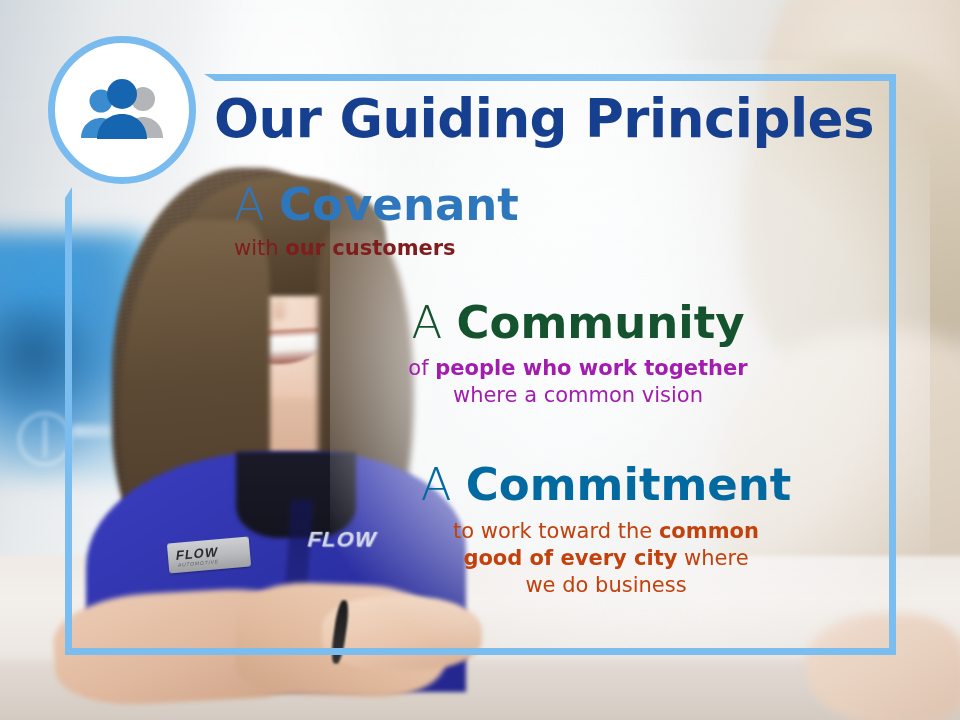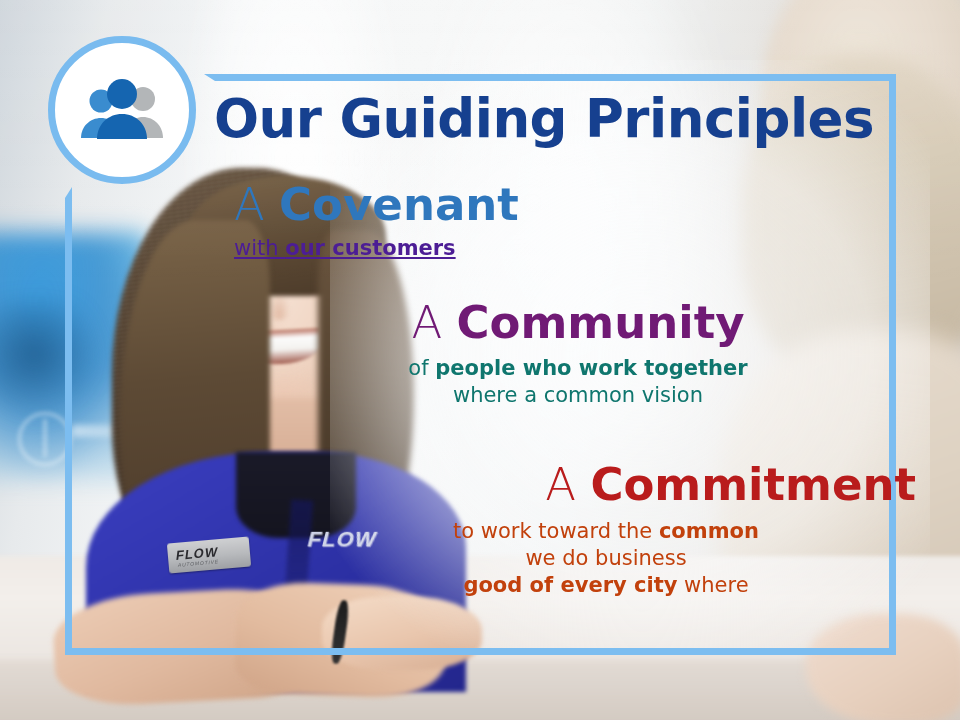--- a/index.html
+++ b/index.html
@@ -448,35 +448,35 @@
 
       <circle cx="46" cy="16" r="15" fill="#1565b0"></circle>
       <path d="M21 61c0-14.5 11-25 25-25s25 10.5 25 25z" fill="#1565b0"></path>
     </svg>
   </div>
 
   <div class="headline" style="color: rgb(22, 64, 143);">Our Guiding Principles</div>
 
   <div class="principle" id="principle-1">
     <div class="p-head" style="color: rgb(47, 119, 189);"><span class="light">A </span><span class="bold">Covenant</span></div>
-    <div class="p-sub" style="color: #4c1d95; text-decoration: underline;">
+    <div class="p-sub" style="color: #7f1d1d;">
         <div><span>with </span><b>our customers</b></div>
       </div>
   </div>
 
   <div class="principle" id="principle-2">
-    <div class="p-head" style="color: #701a75; text-align: center;"><span class="light">A </span><span class="bold">Community</span></div>
-    <div class="p-sub" style="color: #0f766e;">
+    <div class="p-head" style="color: #14532d; text-align: center;"><span class="light">A </span><span class="bold">Community</span></div>
+    <div class="p-sub" style="color: #a21caf;">
         <div><span>of </span><b>people who work together</b></div>
         <div><span>where a common vision</span></div>
       </div>
   </div>
 
   <div class="principle" id="principle-3">
-    <div class="p-head" style="color: #b91c1c; text-align: right;"><span class="light">A </span><span class="bold">Commitment</span></div>
+    <div class="p-head" style="color: #0369a1;"><span class="light">A </span><span class="bold">Commitment</span></div>
     <div class="p-sub" style="color: #c2410c;">
         <div><span>to work toward the </span><b>common</b></div>
+        <div><b>good of every city</b><span> where</span></div>
         <div><span>we do business</span></div>
-        <div><b>good of every city</b><span> where</span></div>
       </div>
   </div>
 
 </div>
 
 </body></html>

